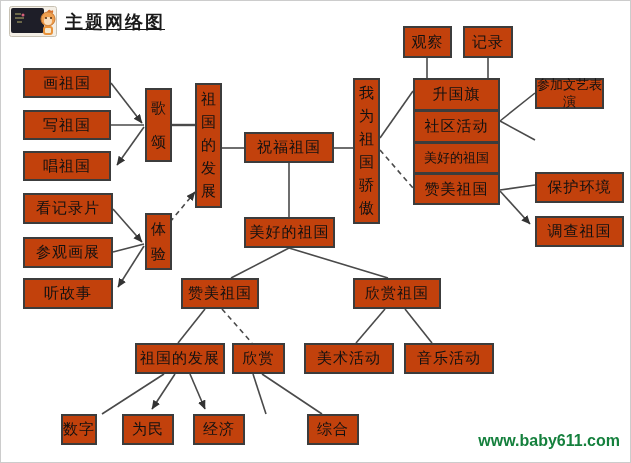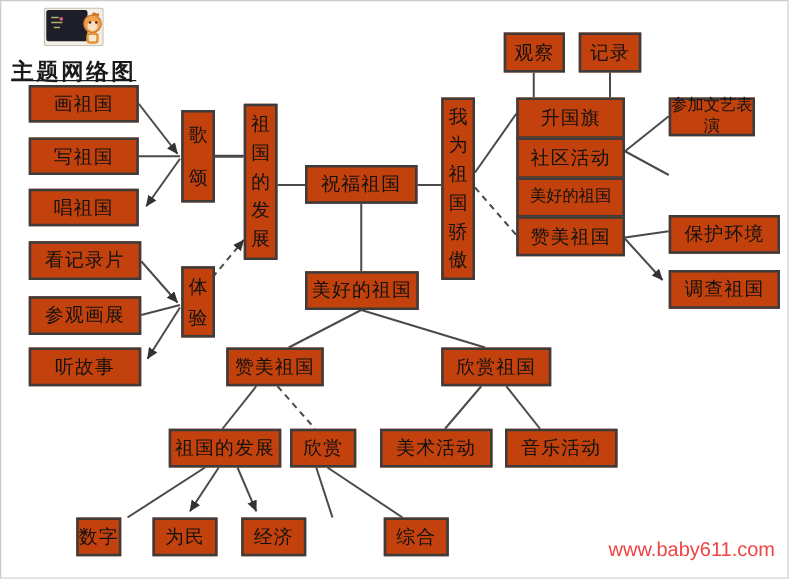--- a/index.html
+++ b/index.html
@@ -27,33 +27,33 @@
   }
   .node.vertical{
     word-break:break-all;
     letter-spacing:0;
     padding:2px 0;
   }
   .node.small-font{font-size:13px;letter-spacing:0;}
   .node.two-line{white-space:pre-line;font-size:14px;letter-spacing:0;}
   .header{
     position:absolute;left:8px;top:5px;z-index:2;
-    display:flex;align-items:center;gap:8px;flex-direction:column;
+    display:flex;align-items:center;gap:8px;
   }
   .mascot{width:48px;height:31px;display:block;}
   .title{
     font-size:18px;font-weight:bold;
     text-decoration:underline;
     color:#1a1a1a;
     letter-spacing:2px;
   }
   .watermark{
     position:absolute;right:10px;bottom:12px;z-index:2;
     font-family:"Liberation Sans","DejaVu Sans",sans-serif;
-    font-weight:normal;font-size:16px;color:#ef4444;margin-left:44px;
+    font-weight:bold;font-size:16px;color:#15803d;margin-left:44px;
   }
 </style>
 </head>
 <body>
 
 <div class="canvas">
 
   <div class="header">
     <svg class="mascot" viewBox="0 0 48 31">
       <rect x="0.5" y="0.5" width="47" height="30" rx="2" fill="#f4efe6" stroke="#c8c2b4"></rect>

